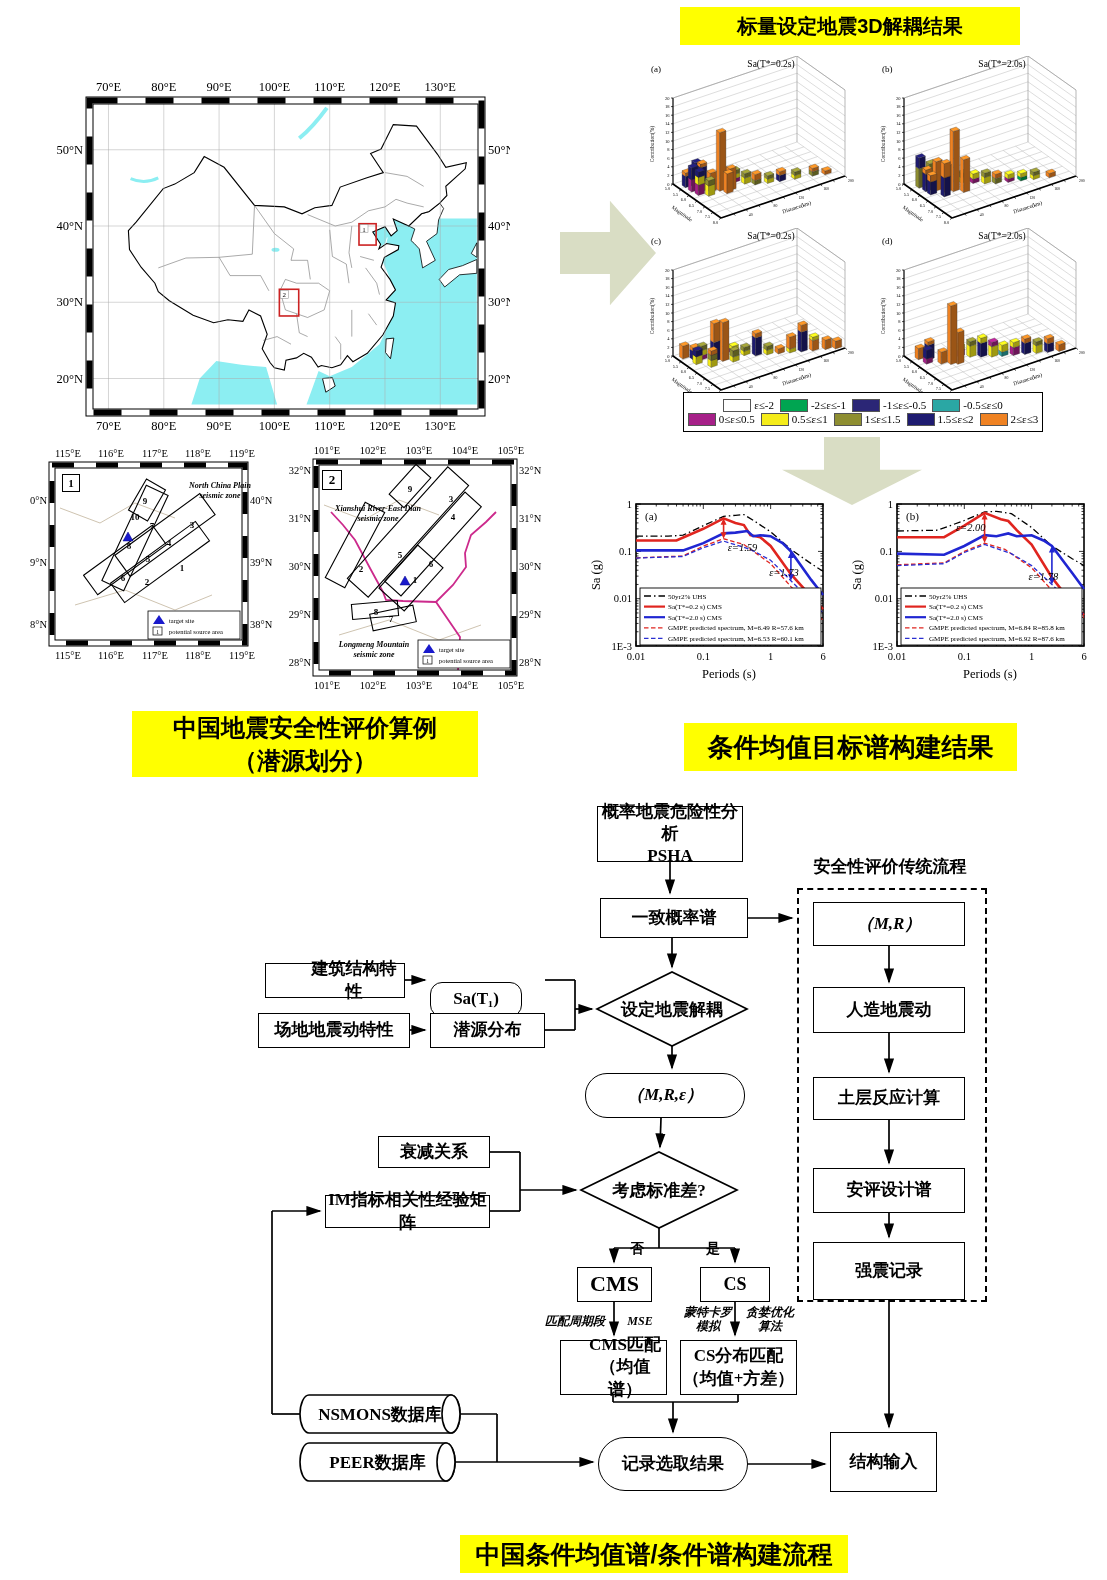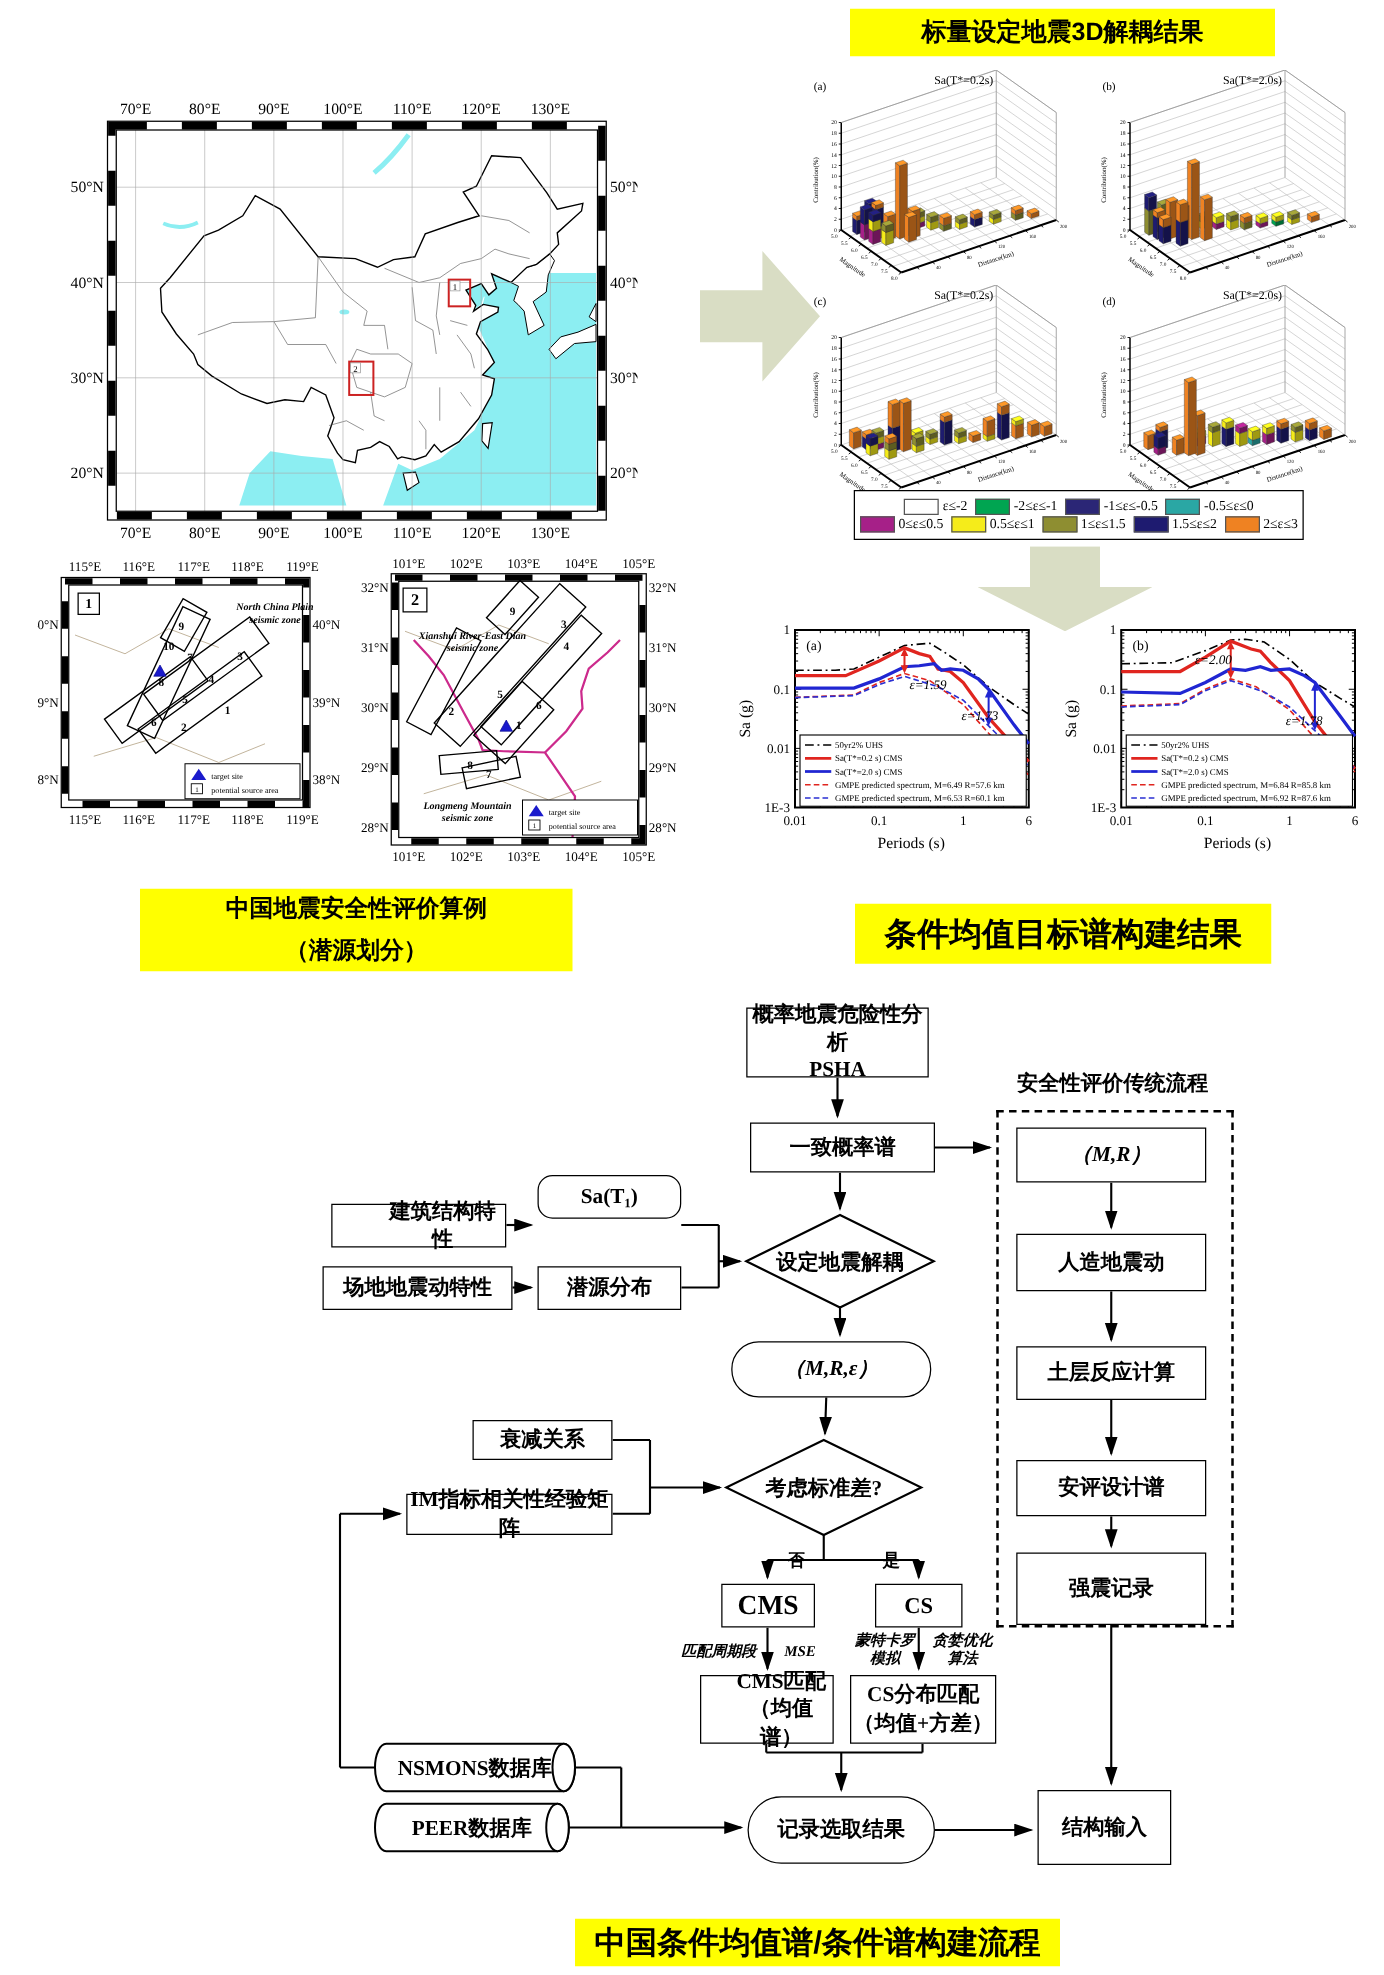--- a/index.html
+++ b/index.html
@@ -27,21 +27,21 @@
   .legrow{display:flex;justify-content:center;align-items:center;gap:6px;}
   .legitem{display:flex;align-items:center;gap:3px;font-size:11px;}
   .swatch{width:26px;height:11px;border:0.8px solid #555;display:inline-block;}
 </style>
 </head>
 <body>
 
 <div class="page">
 
   <div class="ytitle" style="left:680px;top:7px;width:340px;height:38px;font-size:20px;line-height:38px;">标量设定地震3D解耦结果</div>
-  <div class="ytitle" style="left:112px;top:711px;width:346px;height:66px;font-size:19px;line-height:33px;white-space:pre-line;">中国地震安全性评价算例
+  <div class="ytitle" style="left:132px;top:711px;width:346px;height:66px;font-size:24px;line-height:33px;white-space:pre-line;">中国地震安全性评价算例
 （潜源划分）</div>
   <div class="ytitle" style="left:684px;top:723px;width:333px;height:48px;font-size:26px;line-height:48px;">条件均值目标谱构建结果</div>
   <div class="ytitle" style="left:460px;top:1535px;width:388px;height:38px;font-size:25px;line-height:38px;">中国条件均值谱/条件谱构建流程</div>
 
   <div class="blockarrow" style="left:560px;top:195px;width:96px;height:116px;clip-path:polygon(0 32%,52% 32%,52% 5%,100% 50%,52% 95%,52% 68%,0 68%);"></div>
   <div class="blockarrow" style="left:782px;top:437px;width:140px;height:68px;clip-path:polygon(30% 0,70% 0,70% 48%,100% 48%,50% 100%,0 48%,30% 48%);"></div>
 
   <svg id="chinaMap" class="overlay" style="left:55px;top:72px;" width="455" height="368" viewBox="0 0 455 368">
       <rect x="38" y="32" width="385" height="305" fill="#fff" stroke="none"></rect>
       <polygon points="316.2,146.4 322.2,163.2 332.7,165.4 327.2,188.3 335.5,207.4 332.7,226.4 337.2,245.5 324.5,272.2 296.8,295.1 274.7,304.2 263.6,298.9 251.5,332.4 421.8,332.4 421.8,146.4" fill="#8ceef2" stroke="none"></polygon>
@@ -1318,21 +1318,21 @@
   <div class="dtext" style="left:790px;top:855px;width:200px;height:22px;">安全性评价传统流程</div>
   <div style="position:absolute;left:797px;top:888px;width:186px;height:410px;border:2px dashed #000;z-index:1;"></div>
 
   <div class="fnode" style="left:813px;top:902px;width:152px;height:44px;font-style:italic;">（M,R）</div>
   <div class="fnode" style="left:813px;top:987px;width:152px;height:46px;">人造地震动</div>
   <div class="fnode" style="left:813px;top:1077px;width:152px;height:43px;">土层反应计算</div>
   <div class="fnode" style="left:813px;top:1168px;width:152px;height:45px;">安评设计谱</div>
   <div class="fnode" style="left:813px;top:1242px;width:152px;height:58px;">强震记录</div>
 
   <div class="fnode" style="left:265px;top:963px;width:140px;height:35px;padding-left:38px;">建筑结构特性</div>
-  <div class="fnode" style="left:430px;top:940px;width:115px;height:35px;border-radius:12px;">Sa(T₁)</div>
+  <div class="fnode" style="left:430px;top:982px;width:92px;height:35px;border-radius:12px;">Sa(T₁)</div>
   <div class="fnode" style="left:258px;top:1013px;width:152px;height:35px;">场地地震动特性</div>
   <div class="fnode" style="left:430px;top:1013px;width:115px;height:35px;">潜源分布</div>
 
   <div class="dtext" style="left:602px;top:995px;width:140px;height:28px;">设定地震解耦</div>
   <div class="fnode" style="left:585px;top:1073px;width:160px;height:45px;font-style:italic;border-radius:22px;">（M,R,ε）</div>
 
   <div class="fnode" style="left:378px;top:1136px;width:112px;height:32px;">衰减关系</div>
   <div class="fnode" style="left:325px;top:1195px;width:165px;height:33px;">IM指标相关性经验矩阵</div>
 
   <div class="dtext" style="left:594px;top:1176px;width:130px;height:28px;">考虑标准差?</div>

